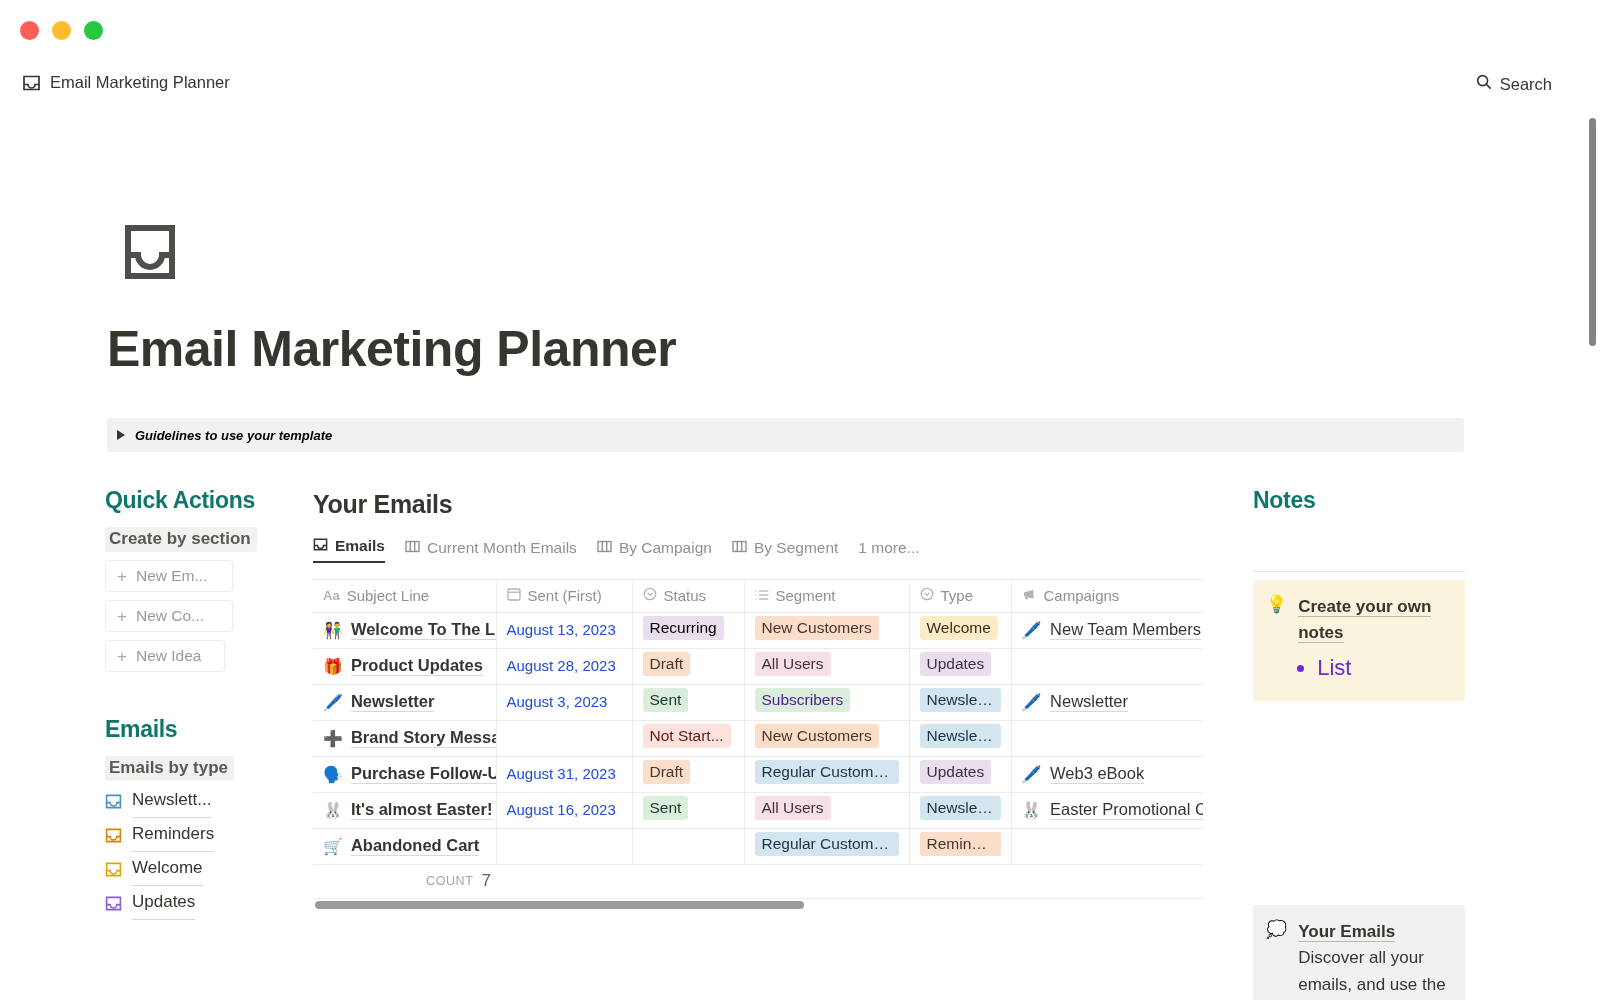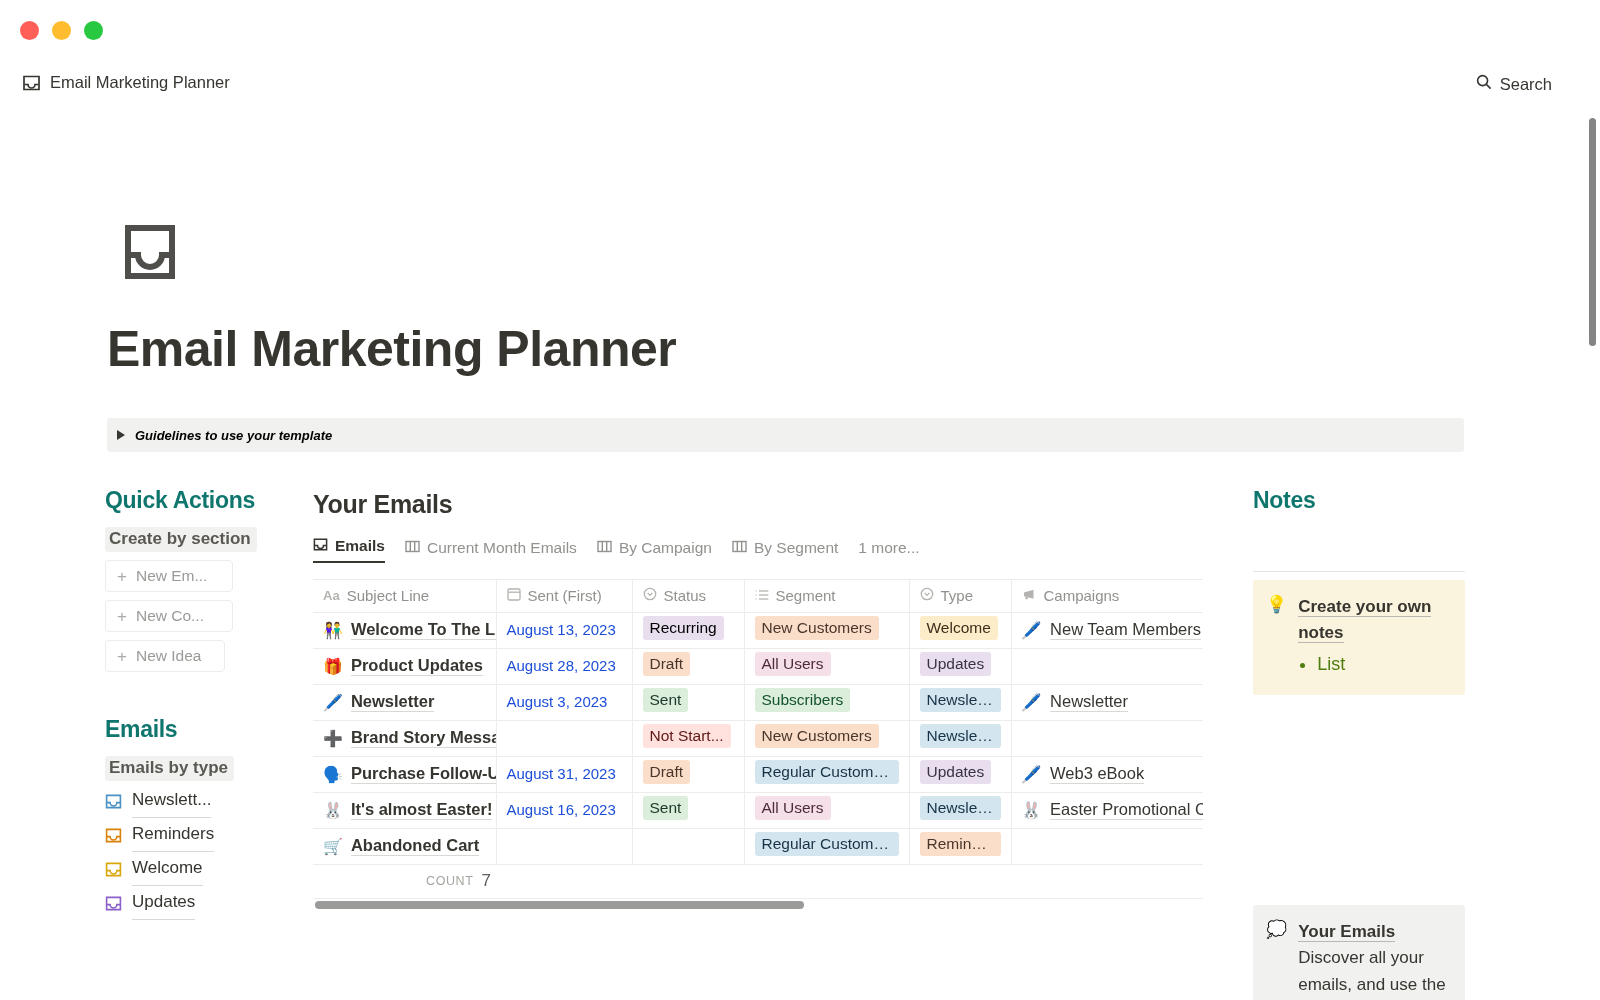--- a/index.html
+++ b/index.html
@@ -137,21 +137,21 @@
     margin-top: 8px; width: 212px; border-radius: 3px;
     padding: 14px 14px 16px 13px;
     display: flex; gap: 11px;
   }
   .callout.yellow { background: #faf3dd; }
   .callout.gray { background: #f1f1ef; }
   .callout .emoji { font-size: 17px; line-height: 1.3; flex: 0 0 auto; }
   .callout .body { font-size: 17px; line-height: 1.55; }
   .callout .hdr { font-weight: bold; border-bottom: 1px solid #b9b8b5; }
   .callout ul { margin: 4px 0 0 19px; }
-  .callout li { color: #4d7c0f; font-size: 18px; }
+  .callout li { color: #6d28d9; font-size: 22px; }
 
   .note2 { position: absolute; left: 1253px; top: 785px; width: 212px; }
 
   
   .vscroll { position: absolute; right: 4px; top: 118px; width: 7px; height: 228px; background: #848484; border-radius: 4px; }
 </style>
 </head>
 <body>
 
 <div class="window">
@@ -398,21 +398,21 @@
               </tr>
               <tr>
                 <td>
                   <div class="cell-flex">
                     <span>🖊️</span>
                     <span class="subject">Newsletter</span>
                   </div>
                 </td>
                 <td><span class="datecell">August 3, 2023</span></td>
                 <td><span class="pill" style="background: rgb(219, 237, 219); color: rgb(28, 56, 41);">Sent</span></td>
-                <td><span class="pill" style="background: rgb(219, 237, 219); color: #14532d;">Subscribers</span></td>
+                <td><span class="pill" style="background: rgb(219, 237, 219); color: #4c1d95;">Subscribers</span></td>
                 <td><span class="pill" style="background: rgb(211, 229, 239); color: rgb(24, 51, 71);">Newsletter</span></td>
                 <td>
                   <div class="campaign">
                     <span>🖊️</span>
                     <span class="ctext">Newsletter</span>
                   </div>
                 </td>
               </tr>
               <tr>
                 <td>

